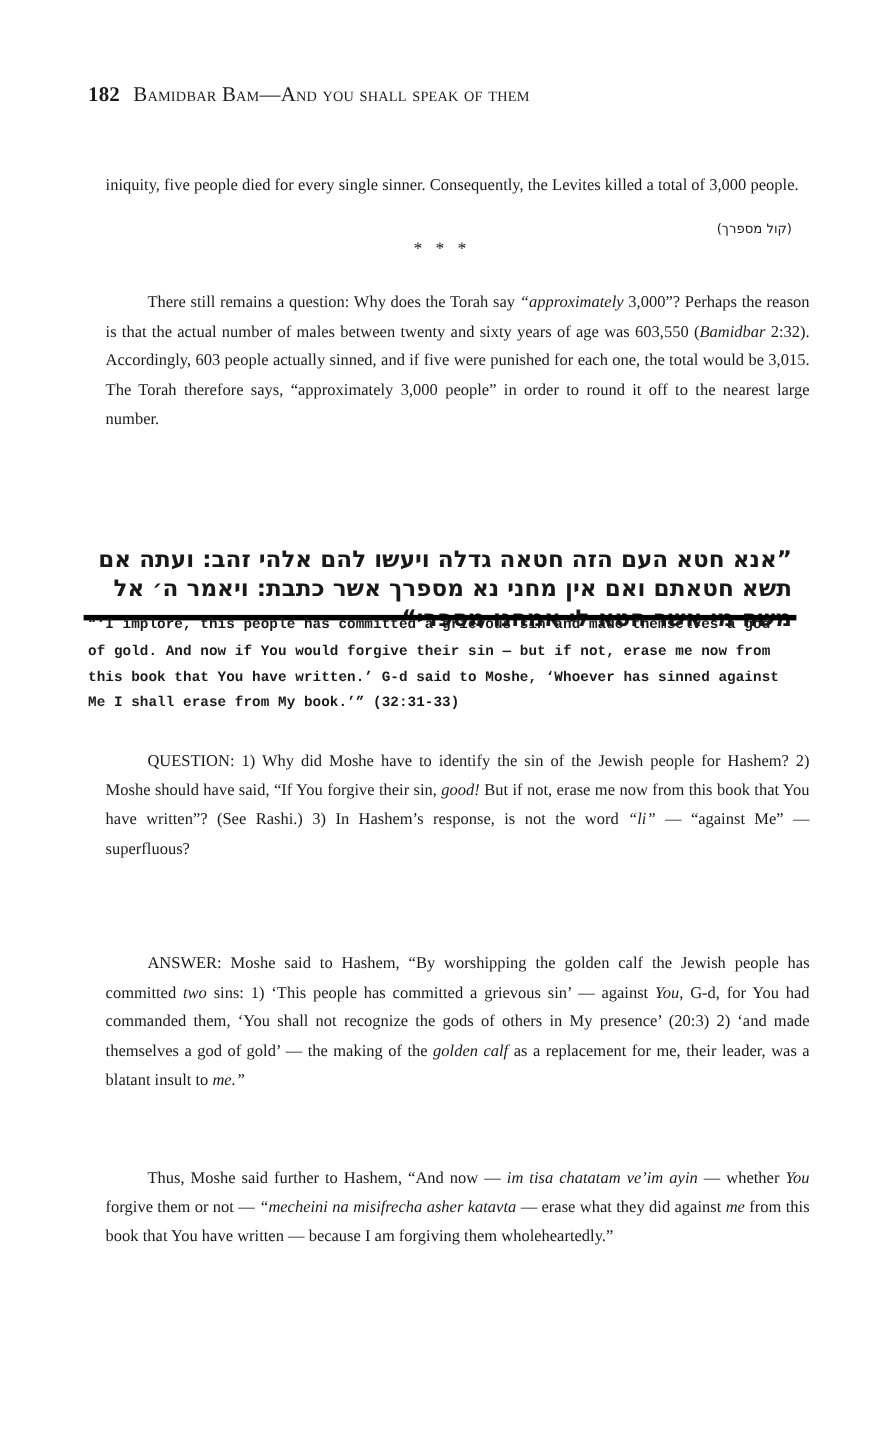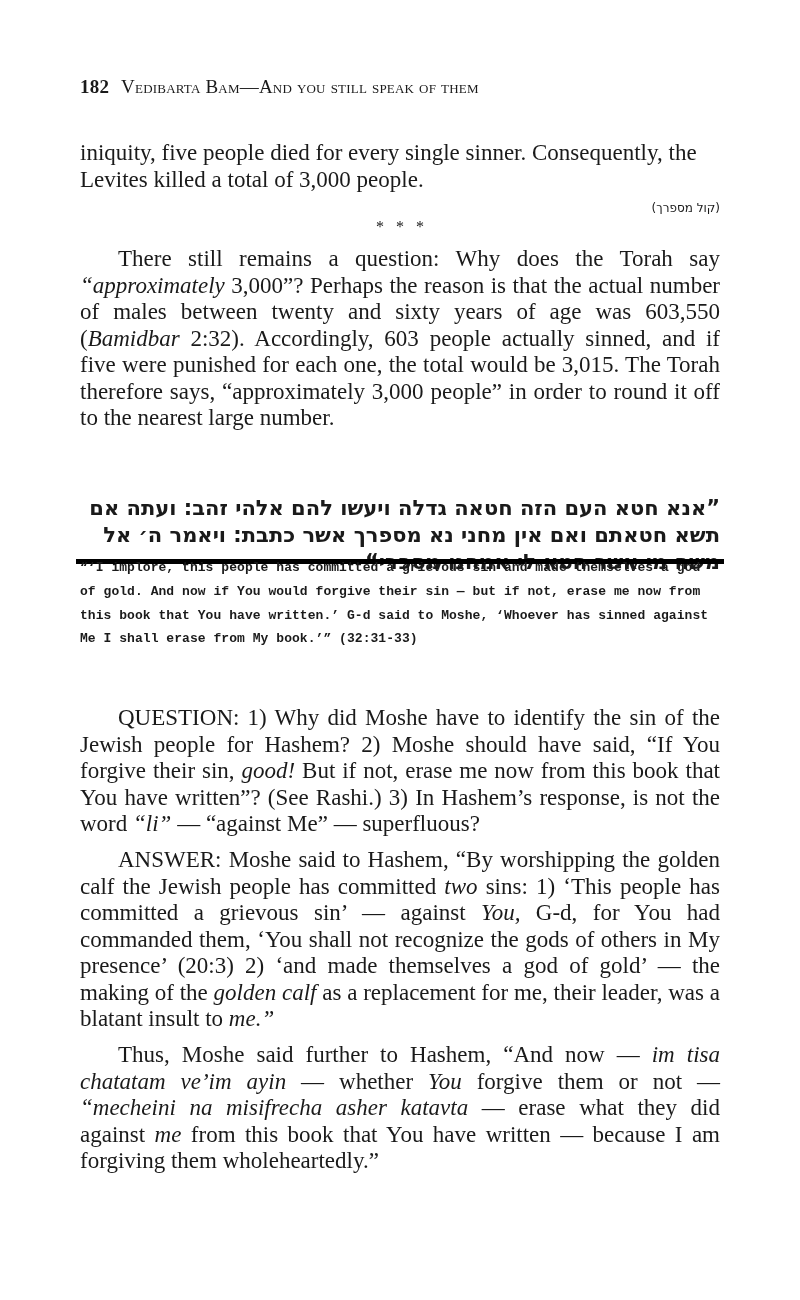--- a/index.html
+++ b/index.html
@@ -1,41 +1,41 @@
 <!DOCTYPE html>
 <html><head>
   <meta charset="utf-8">
   <style>
     html, body { margin: 0; padding: 0; background: #ffffff; }
     body { width: 800px; height: 1300px; position: relative; overflow: hidden; color: #1a1a1a; }
     .page { position: absolute; left: 80px; top: 0; width: 640px; }
     .running-head { position: absolute; top: 76px; left: 0; font-family: "Liberation Serif", serif; font-size: 19px; letter-spacing: 0.2px; white-space: nowrap; }
     .running-head .pnum { font-weight: bold; margin-right: 12px; margin-top: 11px; }
     .running-head .title { font-variant: small-caps; }
-    .body-text { font-family: "Liberation Serif", serif; font-size: 23px; line-height: 26.5px; text-align: justify; margin: 0; }
+    .body-text { font-family: "Liberation Serif", serif; font-size: 15px; line-height: 26.5px; text-align: justify; margin: 16px; }
     .indent { text-indent: 38px; }
     #p-continued { position: absolute; top: 140px; left: 0; width: 640px; text-align: left; }
     #source { position: absolute; top: 201px; right: 0; font-family: "DejaVu Sans", sans-serif; font-size: 12px; direction: rtl; }
     #stars { position: absolute; top: 218px; left: 0; width: 640px; text-align: center; font-family: "Liberation Serif", serif; font-size: 16px; word-spacing: 8px; }
     #p-question-remains { position: absolute; top: 246px; left: 0; width: 640px; }
     #hebrew-verse { position: absolute; top: 475px; left: 0; width: 640px; direction: rtl; text-align: right; font-family: "DejaVu Sans", sans-serif; font-weight: bold; font-size: 21px; line-height: 27px; margin-top: 20px; }
     #verse-rule { position: absolute; top: 559px; left: -4px; width: 648px; height: 5px; background: #000; }
     #english-verse { position: absolute; top: 556px; left: 0; width: 640px; font-family: Liberation Mono, monospace; font-weight: bold; font-size: 13px; line-height: 23.8px; letter-spacing: 0.05px; }
-    #p-question { position: absolute; top: 705px; left: 0; width: 640px; }
+    #p-question { position: absolute; top: 663px; left: 0; width: 640px; }
     #p-answer { position: absolute; top: 847px; left: 0; width: 640px; }
     #p-thus { position: absolute; top: 1042px; left: 0; width: 640px; }
     em { }
   </style>
 </head>
 <body>
 
 <div class="page">
 
   <div class="running-head">
-    <span class="pnum">182</span><span class="title">Vedibarta Bam—And you still speak of them</span>
+    <span class="pnum">182</span><span class="title">Bamidbar Bam—And you shall speak of them</span>
   </div>
 
   <p id="p-continued" class="body-text">iniquity, five people died for every single sinner. Consequently, the Levites killed a total of 3,000 people.</p>
 
   <div id="source">(קול מספרך)</div>
 
   <div id="stars">* * *</div>
 
   <p id="p-question-remains" class="body-text indent"><span>There still remains a question: Why does the Torah say </span><em>“approximately</em><span> 3,000”? Perhaps the reason is that the actual number of males between twenty and sixty years of age was 603,550 (</span><em>Bamidbar</em><span> 2:32). Accordingly, 603 people actually sinned, and if five were punished for each one, the total would be 3,015. The Torah therefore says, “approximately 3,000 people” in order to round it off to the nearest large number.</span></p>
 

